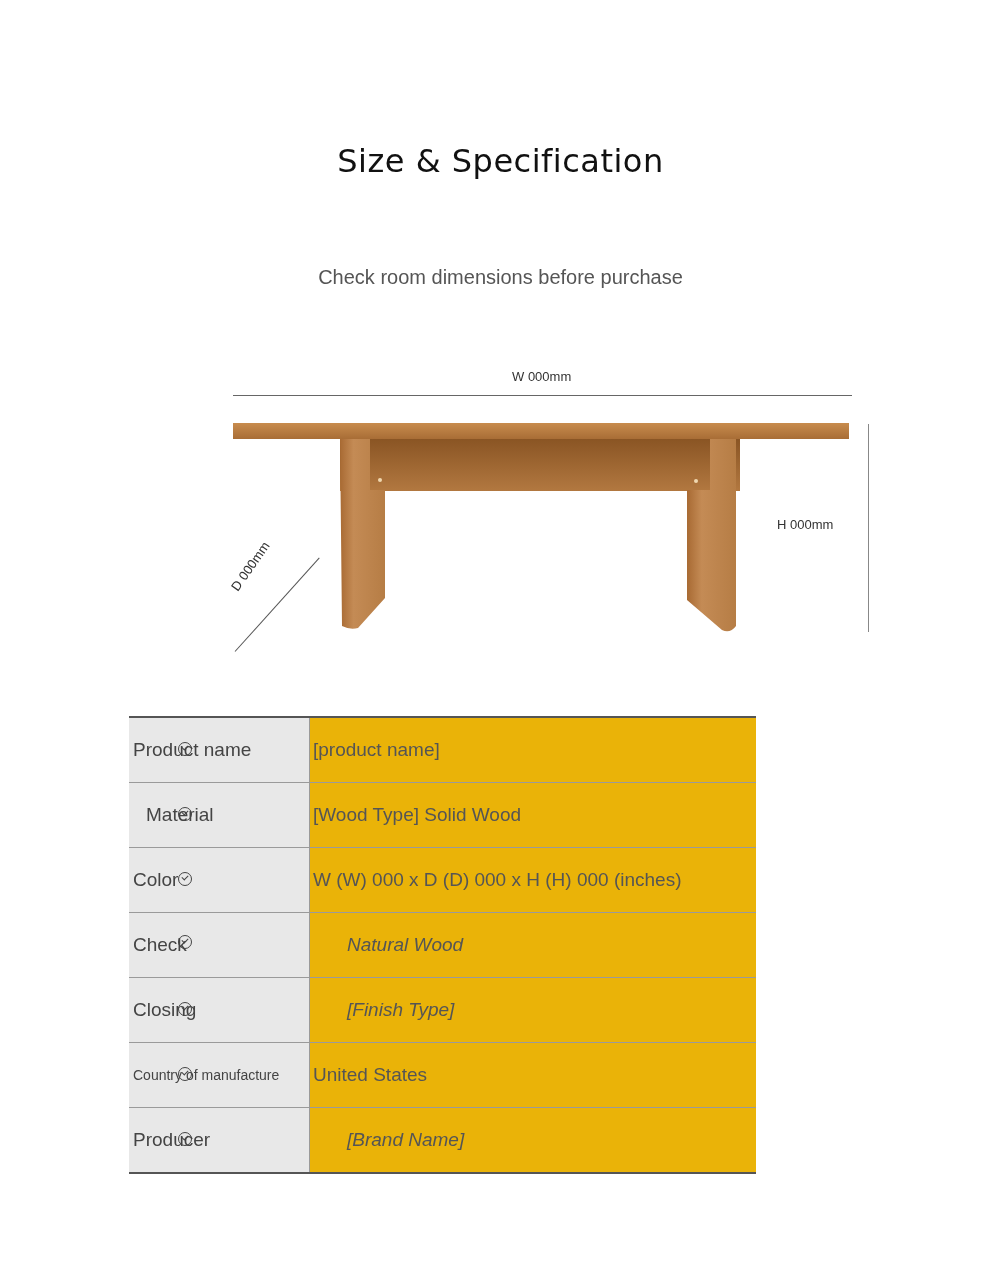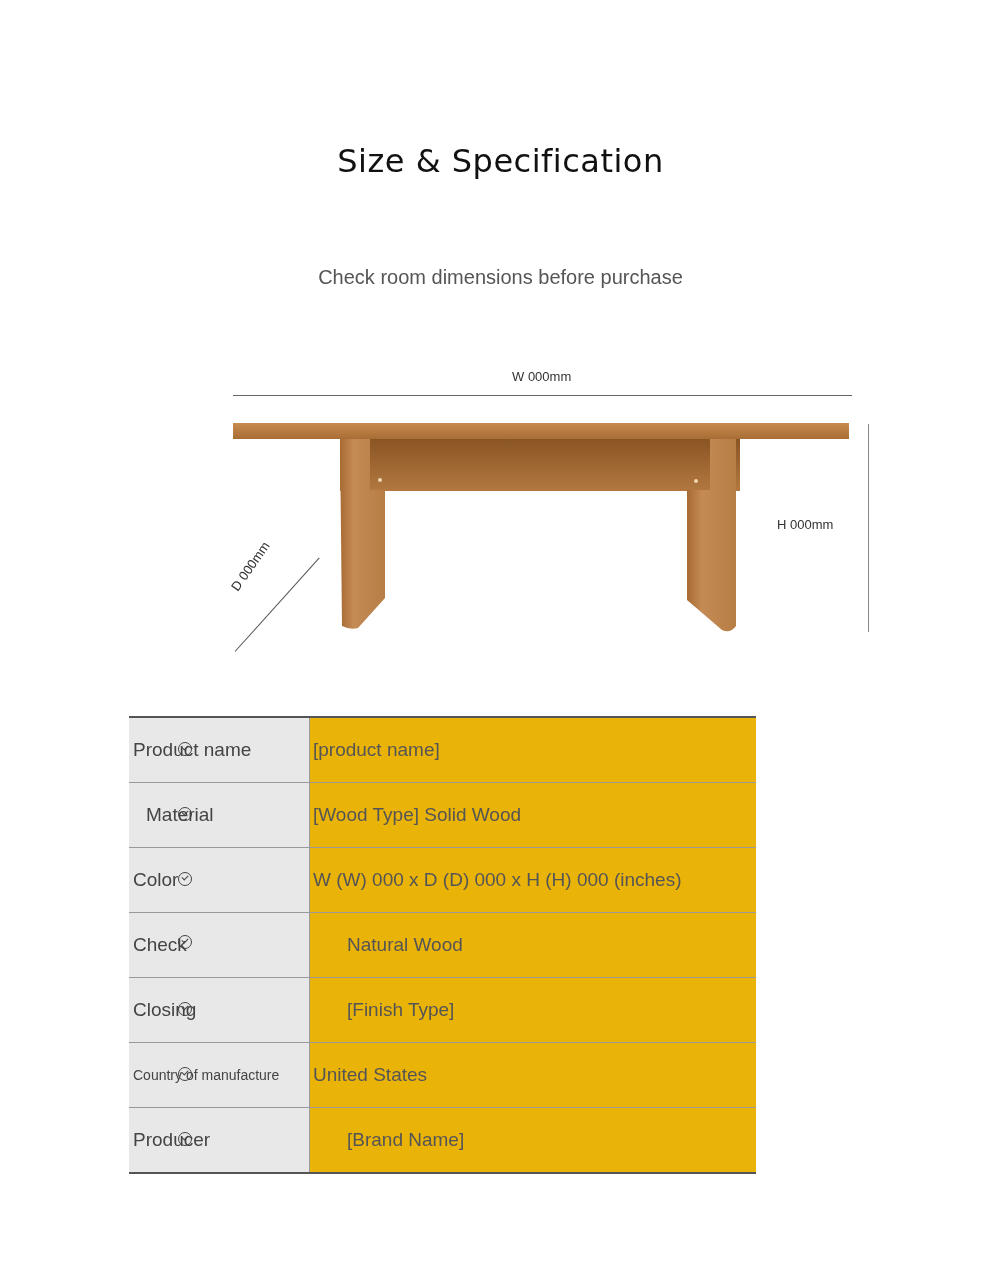--- a/index.html
+++ b/index.html
@@ -35,21 +35,21 @@
   .cell-label {
     width: 181px; background: #e8e8e8; border-right: 1px solid #9a9a9a;
     display: flex; align-items: center; padding-left: 4px; box-sizing: border-box;
     font-size: 19px; color: #444; position: relative; white-space: nowrap;
   }
   .cell-label.small { font-size: 14px; }
   .cell-value {
     flex: 1; background: #eab308; display: flex; align-items: center;
     padding-left: 3px; font-size: 19px; color: #555;
   }
-  .cell-value.indent { padding-left: 37px; }
+  .cell-value.indent { padding-left: 37px; font-style: italic; }
   .check-icon {
     position: absolute; width: 14px; height: 14px; border: 1.3px solid #444; border-radius: 50%;
     box-sizing: border-box;
   }
   .check-icon::after {
     content: ""; position: absolute; left: 3px; top: 2px; width: 5px; height: 3px;
     border-left: 1.3px solid #444; border-bottom: 1.3px solid #444; transform: rotate(-45deg);
   }
 </style>
 </head>

